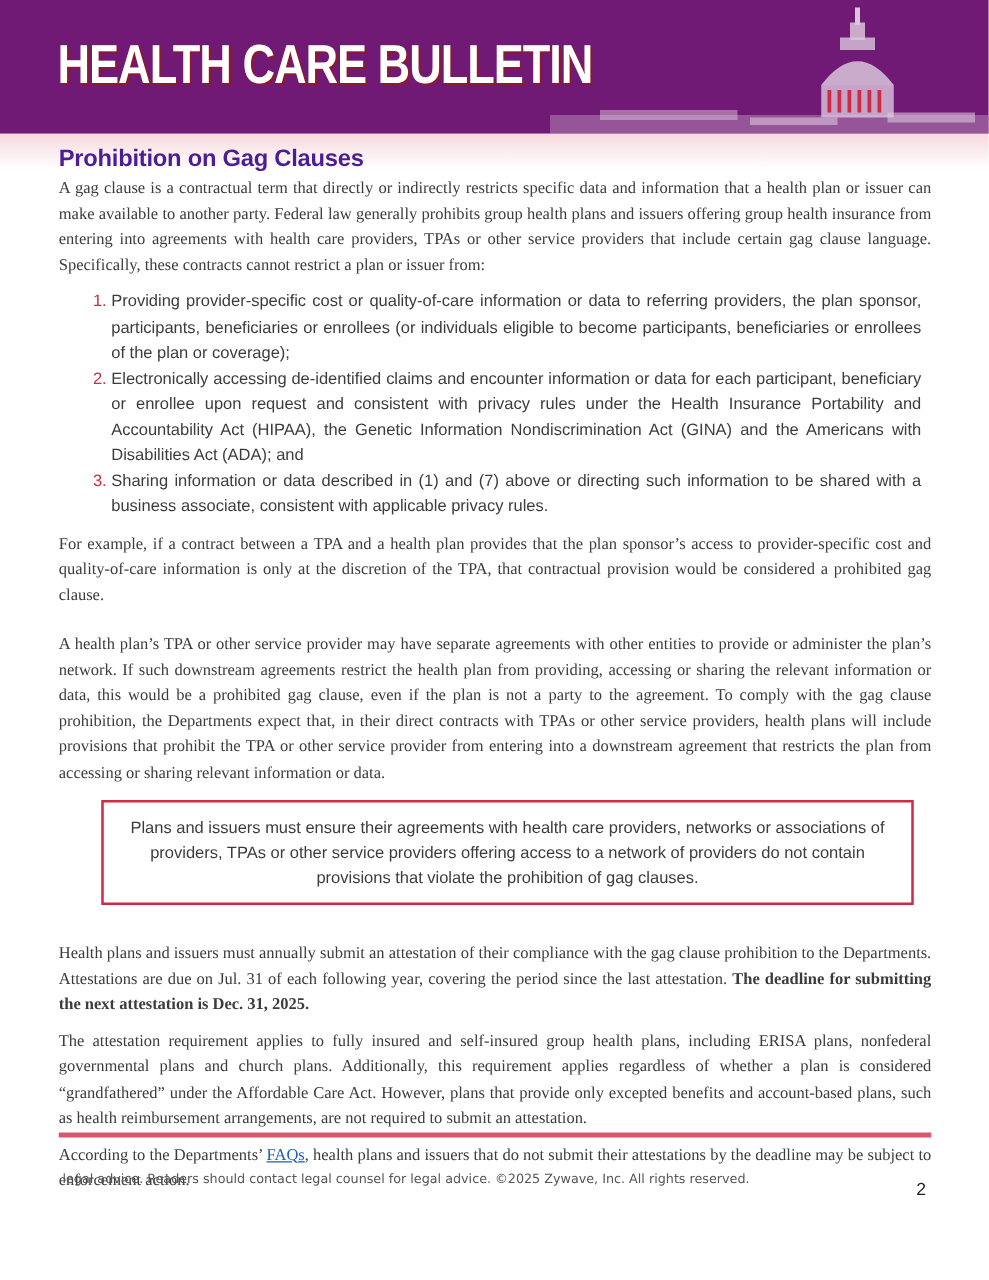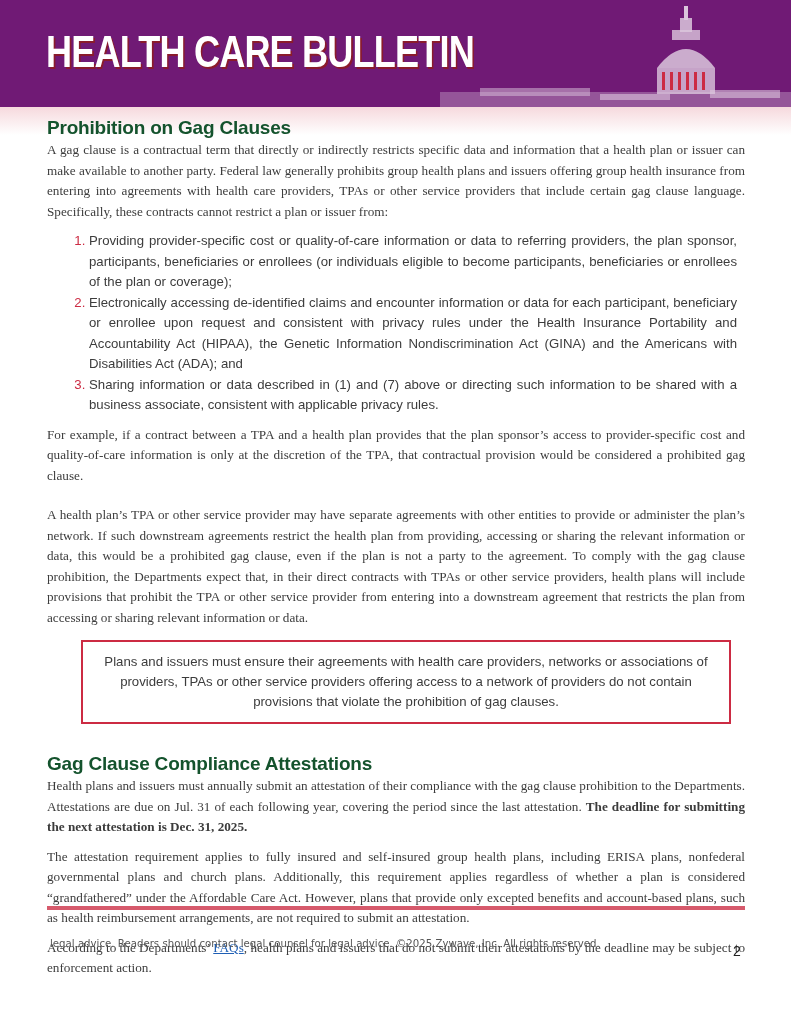--- a/index.html
+++ b/index.html
@@ -10,21 +10,21 @@
   .banner-title { position: absolute; left: 46px; top: 30px; margin: 0;
                   font-family: "Liberation Sans", sans-serif; font-weight: bold;
                   font-size: 44px; letter-spacing: -1px; color: #ffffff;
                   transform: scaleX(0.82); transform-origin: left top;
                   text-shadow: 2px 2px 0 #8a1b2c; line-height: 1; }
   .capitol { position: absolute; right: 0; top: 0; width: 351px; height: 107px; }
   .banner-fade { position: absolute; left: 0; top: 107px; width: 791px; height: 28px;
                  background: linear-gradient(#f6d9dd, #ffffff); }
   .content { position: absolute; left: 47px; top: 116px; width: 698px;
              font-size: 13.2px; line-height: 20.5px; color: #3c3c3c; }
-  h2 { margin: 0; color: #14532d; font-size: 19px; line-height: 24px; font-weight: bold;
+  h2 { margin: 0; color: #4c1d95; font-size: 19px; line-height: 24px; font-weight: bold;
        letter-spacing: -0.2px; }
   p { margin: 0 0 9px 0; text-align: justify; font-family: Liberation Serif, serif; }
   ol { margin: 9px 8px 9px 0; padding-left: 42px; }
   ol li { text-align: justify; margin-bottom: 0; padding-left: 0; }
   ol li::marker { color: #cc2b43; }
   .gap { height: 10px; }
   .callout { margin: 12px 14px 28px 34px; border: 2px solid #cc2b43;
              padding: 10px 16px; text-align: center; font-size: 13.2px; line-height: 20px; }
   .link { color: #1f5fb5; text-decoration: underline; }
   .rule { position: absolute; left: 47px; top: 906px; width: 698px; height: 4px;
@@ -69,21 +69,20 @@
   <ol>
     <li>Providing provider-specific cost or quality-of-care information or data to referring providers, the plan sponsor, participants, beneficiaries or enrollees (or individuals eligible to become participants, beneficiaries or enrollees of the plan or coverage);</li>
     <li>Electronically accessing de-identified claims and encounter information or data for each participant, beneficiary or enrollee upon request and consistent with privacy rules under the Health Insurance Portability and Accountability Act (HIPAA), the Genetic Information Nondiscrimination Act (GINA) and the Americans with Disabilities Act (ADA); and</li>
     <li>Sharing information or data described in (1) and (7) above or directing such information to be shared with a business associate, consistent with applicable privacy rules.</li>
   </ol>
   <p>For example, if a contract between a TPA and a health plan provides that the plan sponsor’s access to provider-specific cost and quality-of-care information is only at the discretion of the TPA, that contractual provision would be considered a prohibited gag clause.</p>
   <div class="gap"></div>
   <p>A health plan’s TPA or other service provider may have separate agreements with other entities to provide or administer the plan’s network. If such downstream agreements restrict the health plan from providing, accessing or sharing the relevant information or data, this would be a prohibited gag clause, even if the plan is not a party to the agreement. To comply with the gag clause prohibition, the Departments expect that, in their direct contracts with TPAs or other service providers, health plans will include provisions that prohibit the TPA or other service provider from entering into a downstream agreement that restricts the plan from accessing or sharing relevant information or data.</p>
   <div class="callout">Plans and issuers must ensure their agreements with health care providers, networks or associations of providers, TPAs or other service providers offering access to a network of providers do not contain provisions that violate the prohibition of gag clauses.</div>
 
-  <h2>Gag Clause Compliance Attestations</h2>
   <p><span>Health plans and issuers must annually submit an attestation of their compliance with the gag clause prohibition to the Departments. Attestations are due on Jul. 31 of each following year, covering the period since the last attestation.</span> <strong>The deadline for submitting the next attestation is Dec. 31, 2025.</strong></p>
   <p>The attestation requirement applies to fully insured and self-insured group health plans, including ERISA plans, nonfederal governmental plans and church plans. Additionally, this requirement applies regardless of whether a plan is considered “grandfathered” under the Affordable Care Act. However, plans that provide only excepted benefits and account-based plans, such as health reimbursement arrangements, are not required to submit an attestation.</p>
   <p><span>According to the Departments’ </span><a class="link">FAQs</a><span>, health plans and issuers that do not submit their attestations by the deadline may be subject to enforcement action.</span></p>
 </div>
 
 <div class="rule"></div>
 
 <div class="footer-text">
   <div>legal advice. Readers should contact legal counsel for legal advice. ©2025 Zywave, Inc. All rights reserved.</div>
 </div>

